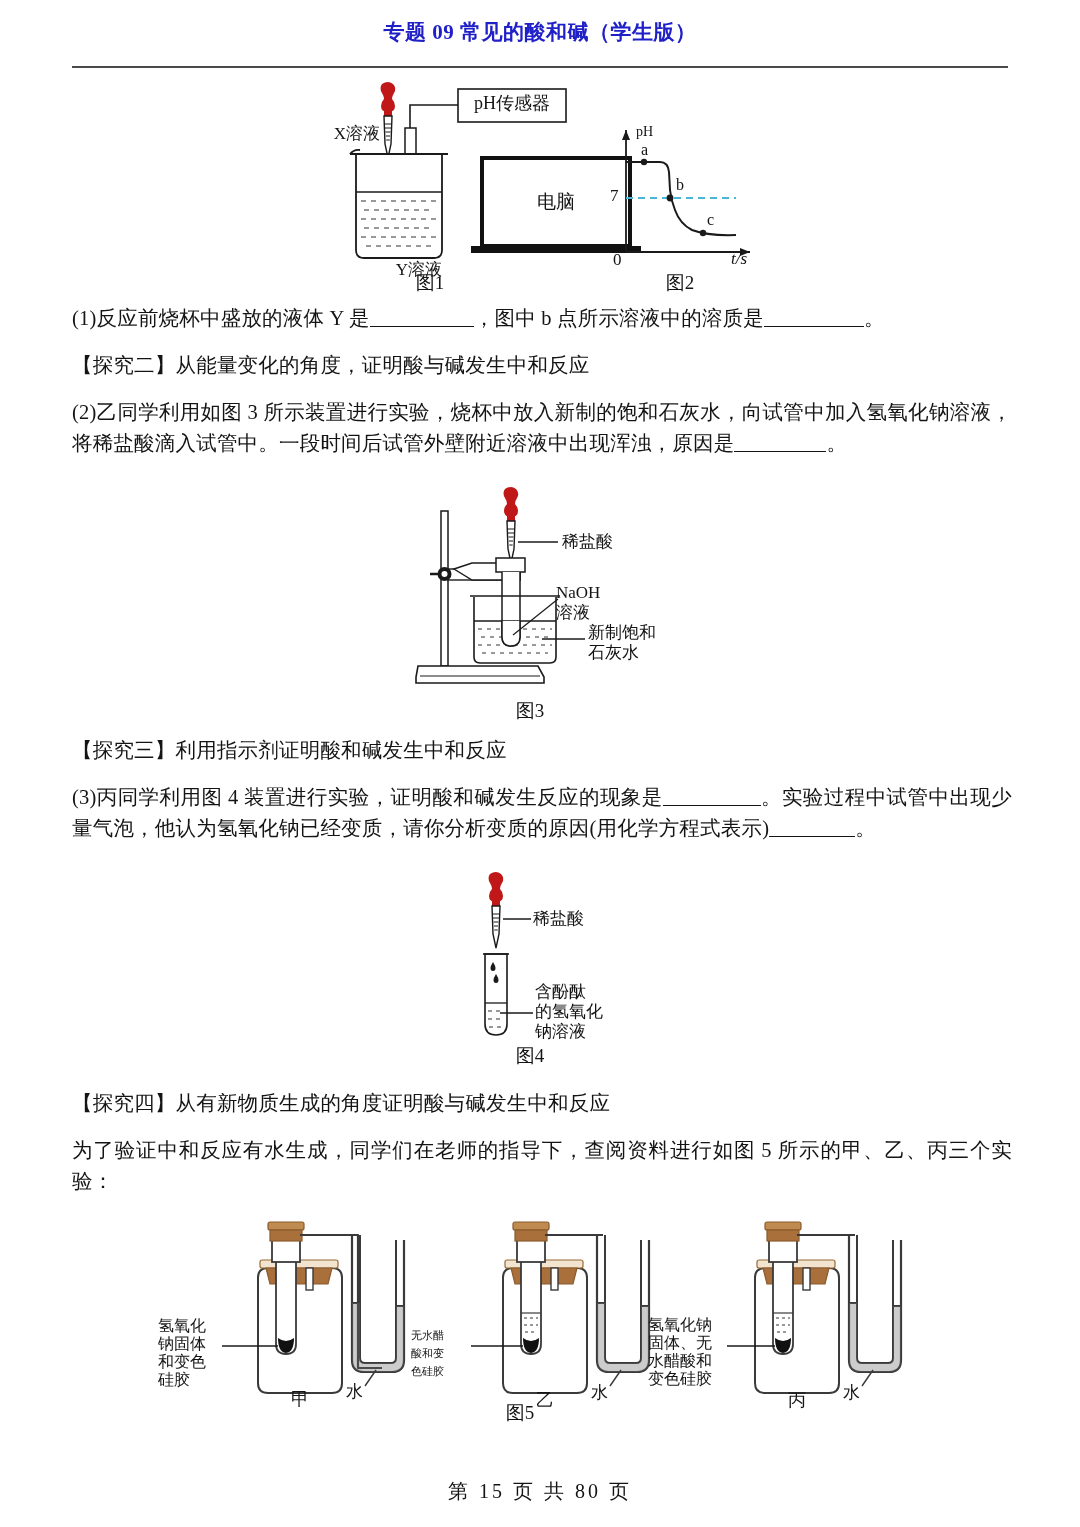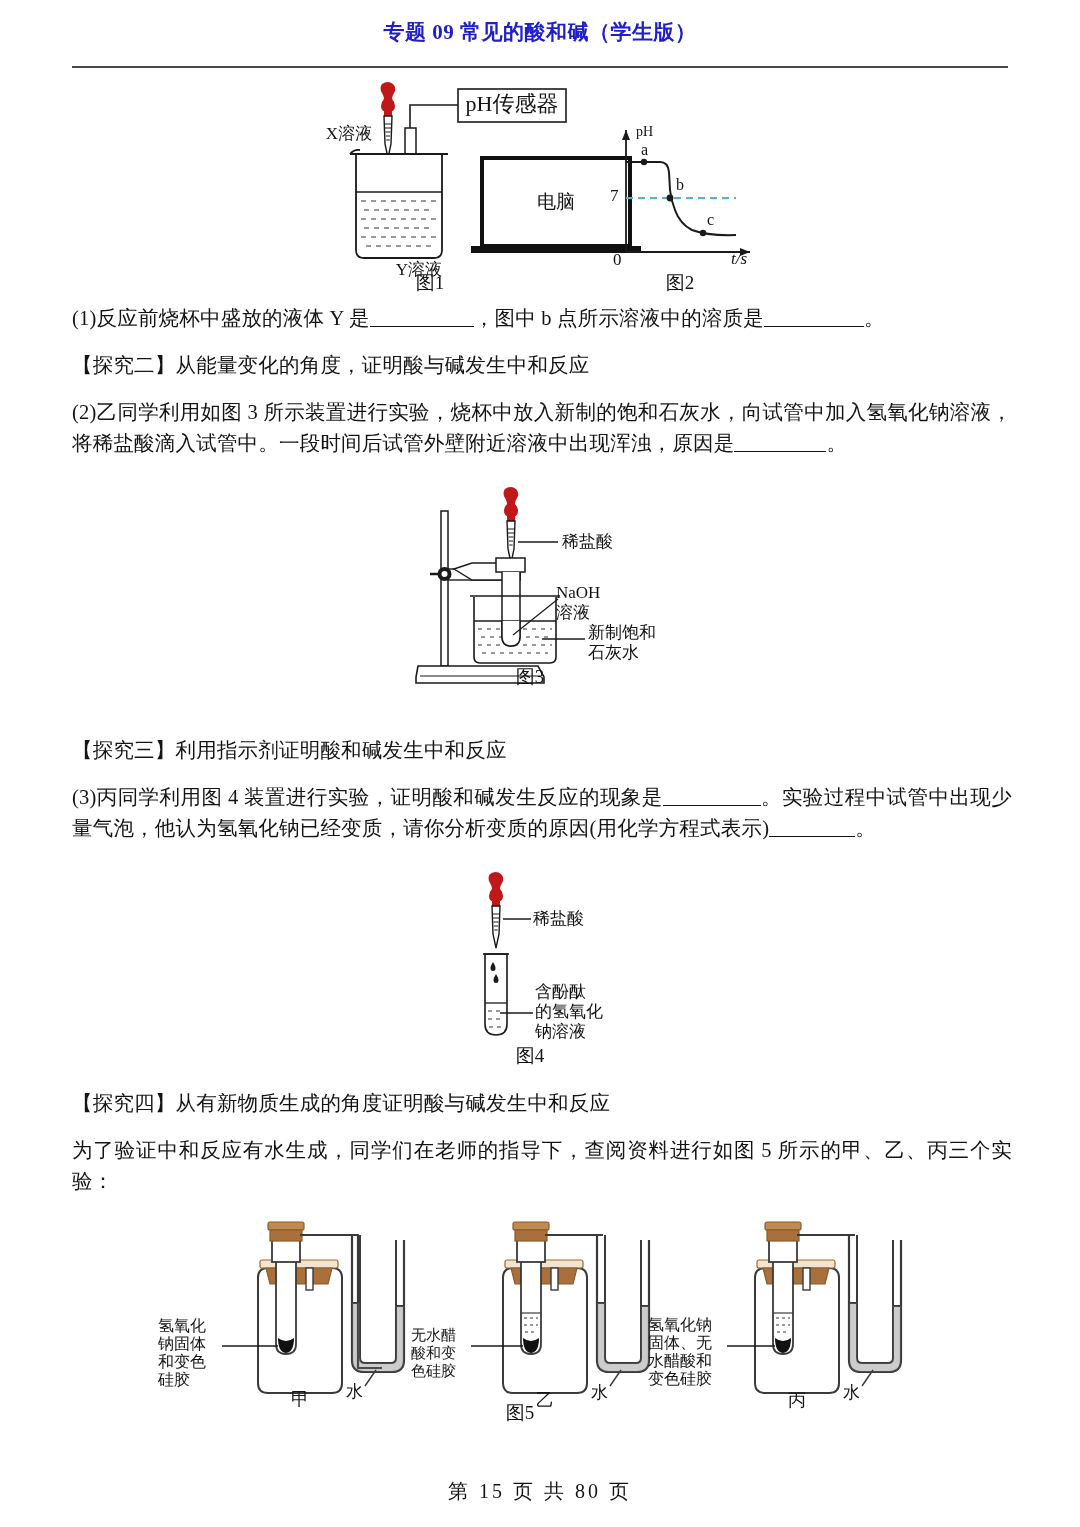--- a/index.html
+++ b/index.html
@@ -144,23 +144,23 @@
           <line x1="36" y1="166" x2="102" y2="166"></line>
         </g>
       </g>
 
       <g>
         <rect x="152" y="78" width="148" height="88" fill="#ffffff" stroke="#111" stroke-width="4"></rect>
         <rect x="141" y="166" width="170" height="7" fill="#111"></rect>
       </g>
     </svg>
 
-    <div class="lbl" style="left:128px; top:14px; width:108px; text-align:center; font-size:22px;">pH传感器</div>
+    <div class="lbl" style="left:128px; top:14px; width:108px; text-align:center; font-size:18px;">pH传感器</div>
     <div class="lbl" style="left:152px; top:112px; width:148px; text-align:center; font-size:19px;">电脑</div>
-    <div class="lbl" style="left:-12px; top:44px; width:62px; text-align:center; font-size:17px;">X溶液</div>
+    <div class="lbl" style="left:-12px; top:44px; width:62px; text-align:right; font-size:17px;">X溶液</div>
     <div class="lbl" style="left:26px; top:180px; width:86px; text-align:right; font-size:17px;">Y溶液</div>
   </div>
 
   <div class="fig" style="left:608px; top:120px; width:160px; height:150px;">
     <svg width="160" height="150" viewBox="0 0 160 150">
 
       <line x1="18" y1="132" x2="142" y2="132" stroke="#1a1a1a" stroke-width="1.8"></line>
       <polygon points="142,132 132,128 132,136" fill="#1a1a1a"></polygon>
       <line x1="18" y1="132" x2="18" y2="10" stroke="#1a1a1a" stroke-width="1.8"></line>
       <polygon points="18,10 14,20 22,20" fill="#1a1a1a"></polygon>
@@ -246,21 +246,21 @@
       <line x1="103" y1="148" x2="148" y2="112" stroke="#1a1a1a" stroke-width="1.3"></line>
       <line x1="132" y1="152" x2="175" y2="152" stroke="#1a1a1a" stroke-width="1.3"></line>
     </svg>
 
     <div class="lbl" style="left:152px; top:45px; font-size:17px;">稀盐酸</div>
     <div class="lbl" style="left:146px; top:96px; font-size:17px; line-height:20px;">NaOH
 溶液</div>
     <div class="lbl" style="left:178px; top:136px; font-size:17px; line-height:20px;">新制饱和
 石灰水</div>
   </div>
-  <div class="fig-cap" style="left:480px; top:664px; width:100px;">图3</div>
+  <div class="fig-cap" style="left:480px; top:698px; width:100px;">图3</div>
 
   <div class="para" style="top:735px;">【探究三】利用指示剂证明酸和碱发生中和反应</div>
 
   <div class="para" style="top:782px;">
     <span>(3)丙同学利用图 4 装置进行实验，证明酸和碱发生反应的现象是</span><span class="blank b4"></span><span>。实验过程中试管中出现少量气泡，他认为氢氧化钠已经变质，请你分析变质的原因(用化学方程式表示)</span><span class="blank b5"></span><span>。</span>
   </div>
 
   <div class="fig" style="left:455px; top:872px; width:220px; height:175px;">
     <svg width="220" height="175" viewBox="0 0 220 175">
 
@@ -371,21 +371,21 @@
         <g>
           <path d="M192 17 L192 142 q0 12 12 12 L232 154 q12 0 12 -12 L244 22" fill="none" stroke="#3a3a3a" stroke-width="2.2"></path>
           <path d="M200 17 L200 140 q0 5 5 5 L231 145 q5 0 5 -5 L236 22" fill="none" stroke="#3a3a3a" stroke-width="2"></path>
           <line x1="192" y1="85" x2="200" y2="85" stroke="#3a3a3a" stroke-width="2"></line>
           <line x1="236" y1="88" x2="244" y2="88" stroke="#3a3a3a" stroke-width="2"></line>
           <path d="M192 85 L200 85 L200 140 q0 5 5 5 L231 145 q5 0 5 -5 L236 88 L244 88 L244 142 q0 12 -12 12 L204 154 q-12 0 -12 -12 Z" fill="#6e6e6e" opacity="0.35"></path>
         </g>
         <line x1="216" y1="152" x2="205" y2="168" stroke="#3a3a3a" stroke-width="1.4"></line>
         <line x1="118" y1="128" x2="66" y2="128" stroke="#1a1a1a" stroke-width="1.4"></line>
       </svg>
-      <div class="lbl-sm" style="left:6px; top:108px; width:58px; font-size:15px; line-height:18px; text-align:left;">无水醋
+      <div class="lbl-sm" style="left:6px; top:108px; width:58px; font-size:11px; line-height:18px; text-align:left;">无水醋
 酸和变
 色硅胶</div>
       <div class="lbl-sm" style="left:186px; top:166px; font-size:17px;">水</div>
       <div class="lbl-sm" style="left:112px; top:174px; width:56px; text-align:center; font-size:18px;">乙</div>
     </div>
 
     <div class="fig" style="left:497px; top:0px; width:260px; height:190px;">
       <svg width="260" height="190" viewBox="0 0 260 190">
         <path d="M98 60 L98 165 q0 10 10 10 L172 175 q10 0 10 -10 L182 60 q0 -10 -10 -10 L108 50 q-10 0 -10 10 Z" fill="#ffffff" stroke="#3a3a3a" stroke-width="2"></path>
         <rect x="100" y="42" width="78" height="8" rx="2" fill="#f3e4cf" stroke="#9a6a38" stroke-width="1.2"></rect>

